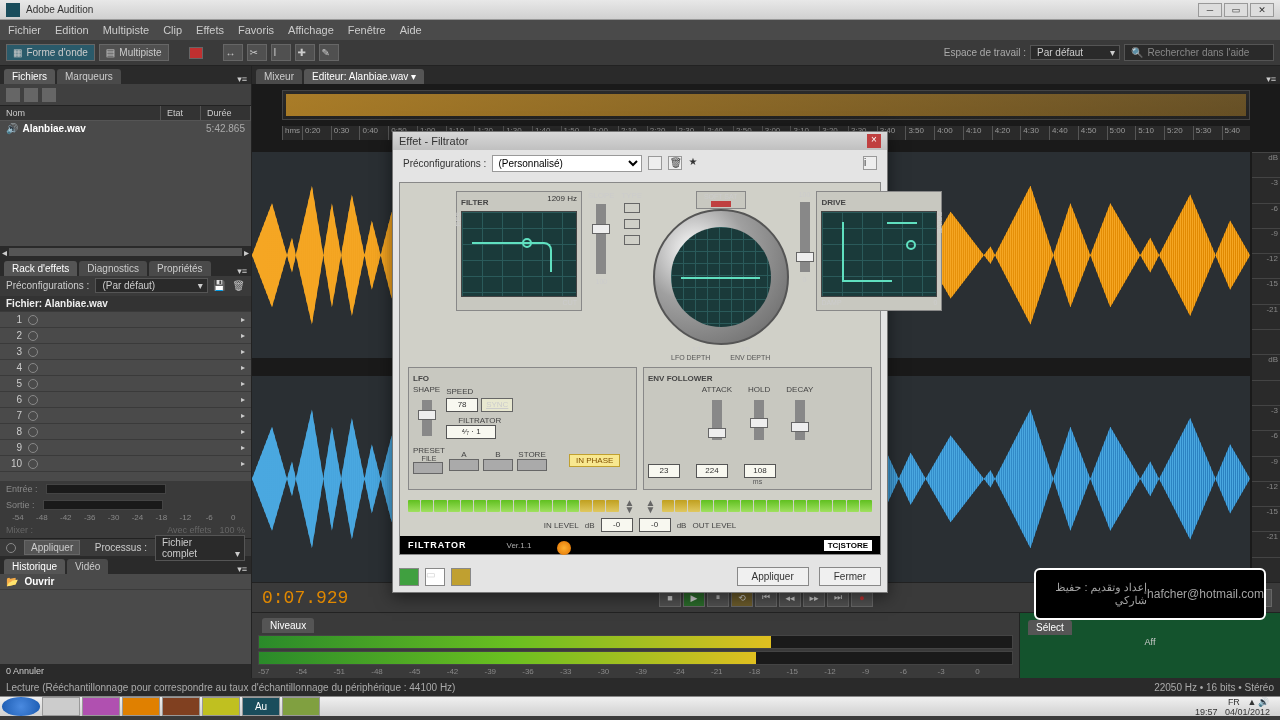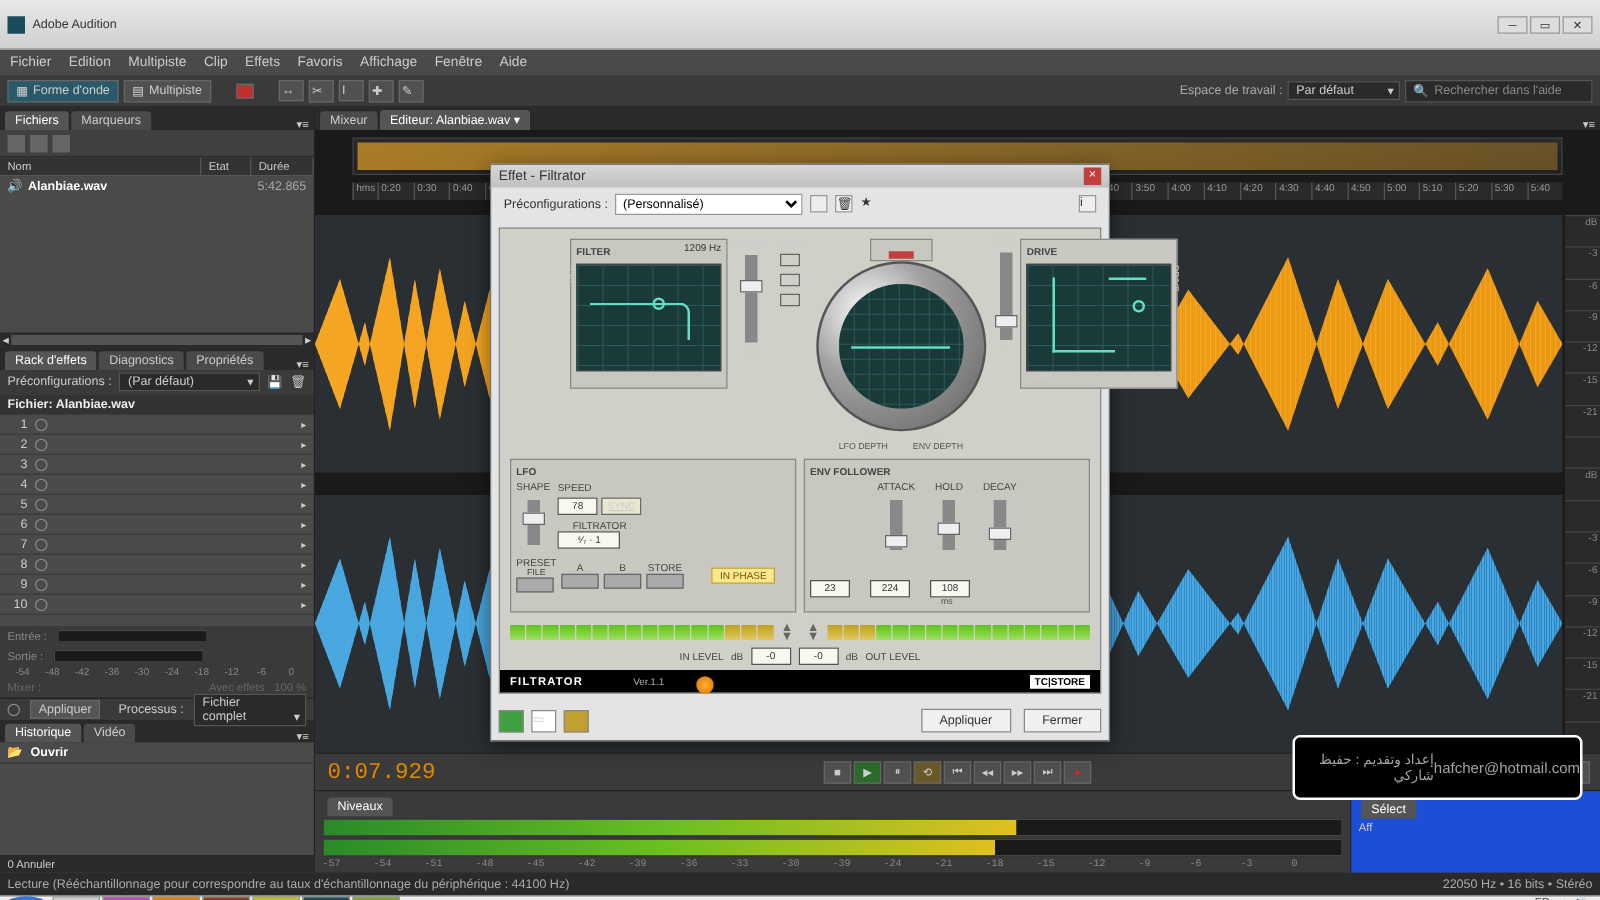--- a/index.html
+++ b/index.html
@@ -1,17 +1,17 @@
 <!DOCTYPE html>
 <html><head>
 <meta charset="utf-8">
 <style>
 * { margin: 0; padding: 0; box-sizing: border-box; font-family: Tahoma, Arial, sans-serif; }
 body { background: #3a3a3a; width: 1280px; height: 720px; overflow: hidden; font-size: 10px; color: #ccc; }
-.titlebar { background: linear-gradient(#e8e8e8,#d0d0d0); height: 40px; display: flex; align-items: center; padding: 0 6px; color: #333; border-bottom: 1px solid #999; }
+.titlebar { background: linear-gradient(#e8e8e8,#d0d0d0); height: 20px; display: flex; align-items: center; padding: 0 6px; color: #333; border-bottom: 1px solid #999; }
 .titlebar .icon-au { width: 14px; height: 14px; background: #1a4d5c; margin-right: 6px; }
 .winbtns { margin-left: auto; display: flex; gap: 2px; }
 .winbtn { width: 24px; height: 14px; background: #ddd; border: 1px solid #999; display: flex; align-items: center; justify-content: center; font-size: 9px; cursor: pointer; }
 .menubar { background: #4a4a4a; height: 20px; display: flex; align-items: center; padding: 0 8px; gap: 14px; color: #ccc; font-size: 11px; }
 .menubar span { cursor: pointer; }
 .toolbar { background: #3a3a3a; height: 26px; display: flex; align-items: center; padding: 0 6px; gap: 4px; border-bottom: 1px solid #222; }
 .tbtn { background: #505050; border: 1px solid #666; padding: 2px 6px; display: flex; align-items: center; gap: 4px; font-size: 10px; cursor: pointer; }
 .tbtn.active { background: #2a5a6a; }
 .recbtn { width: 14px; height: 12px; background: #c03030; border: 1px solid #666; }
 .workspace-label { margin-left: auto; font-size: 10px; color: #aaa; }
@@ -60,22 +60,22 @@
 .db-scale span { flex: 1; text-align: right; padding-right: 2px; border-top: 1px solid #444; }
 .transport-bar { height: 30px; background: #3a3a3a; display: flex; align-items: center; justify-content: center; gap: 2px; border-top: 1px solid #222; position: relative; }
 .transport-bar .time-read { position: absolute; left: 10px; font-size: 18px; color: #e08800; font-family: 'Courier New', monospace; }
 .tpbtn { width: 22px; height: 18px; background: #505050; border: 1px solid #666; display: flex; align-items: center; justify-content: center; font-size: 9px; cursor: pointer; }
 .tpbtn.play { background: #2a6a2a; }
 .tpbtn.loop { background: #6a5a2a; }
 .levels-main { flex: 1; padding: 2px 6px; }
 .meter-bar { height: 14px; background: #1a1a1a; border: 1px solid #444; position: relative; margin: 2px 0; }
 .meter-fill { position: absolute; left: 0; top: 0; bottom: 0; width: 68%; background: linear-gradient(to right, #2a8a2a, #6ac020, #e0c020); }
 .meter-scale { display: flex; font-size: 8px; color: #888; }
-.meter-scale span { flex: 1; font-family: Liberation Mono, monospace; }
-.selection-panel { width: 200px; background: #1d4ed8; border-left: 1px solid #222; padding: 4px; font-size: 9px;}
+.meter-scale span { flex: 1; }
+.selection-panel { width: 261px; background: #14532d; border-left: 1px solid #222; padding: 4px; font-size: 9px; text-align: center;}
 .statusbar { height: 18px; background: #2a2a2a; display: flex; align-items: center; padding: 0 6px; font-size: 10px; color: #aaa; gap: 12px; }
 .taskbar { height: 20px; background: linear-gradient(#f0f0f0, #d0d0d0); display: flex; align-items: center; padding: 0 2px; gap: 2px; border-top: 1px solid #888; }
 .tb-start { width: 38px; height: 100%; background: radial-gradient(circle, #4a8ae0, #1a5ab0); border-radius: 50%; }
 .tb-icon { width: 38px; height: 100%; background: #ccc; border: 1px solid #999; }
 .tb-icon.active { background: #a0c0e8; }
 .tb-clock { margin-left: auto; font-size: 9px; color: #333; text-align: right; padding-right: 8px; }
 
 
 .dialog { position: absolute; left: 392px; top: 131px; width: 496px; background: #e4e4e4; border: 1px solid #777; box-shadow: 0 4px 16px rgba(0,0,0,0.5); z-index: 100; }
 .dialog-title { background: linear-gradient(#d8d8d8,#c0c0c0); height: 18px; display: flex; align-items: center; padding: 0 6px; font-size: 11px; color: #333; }

